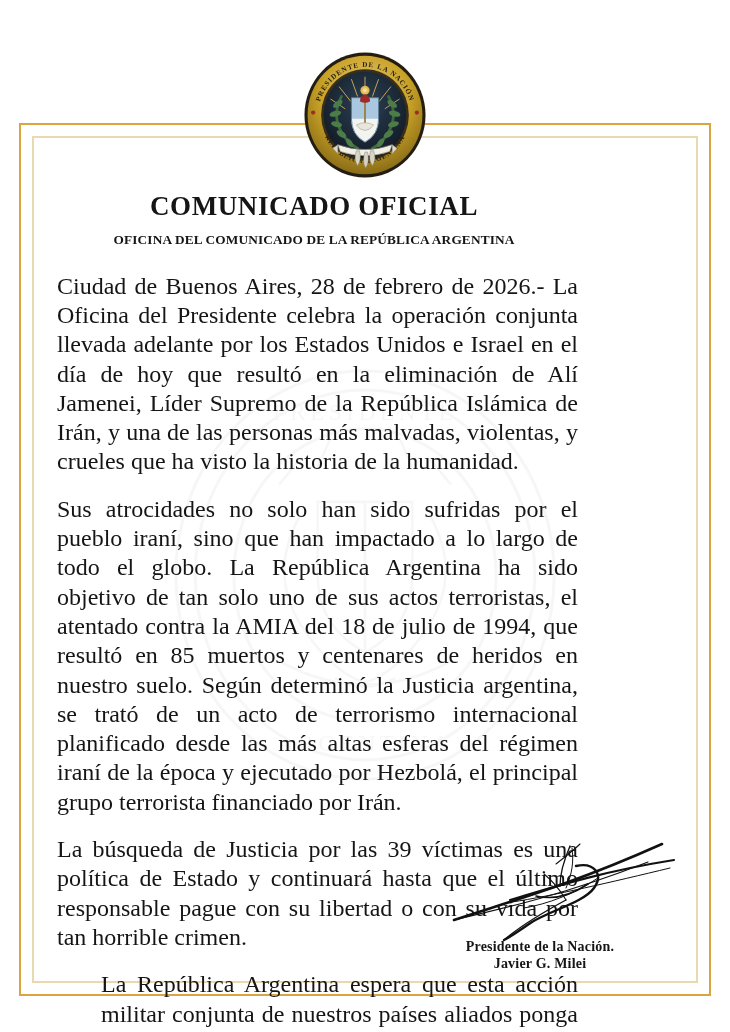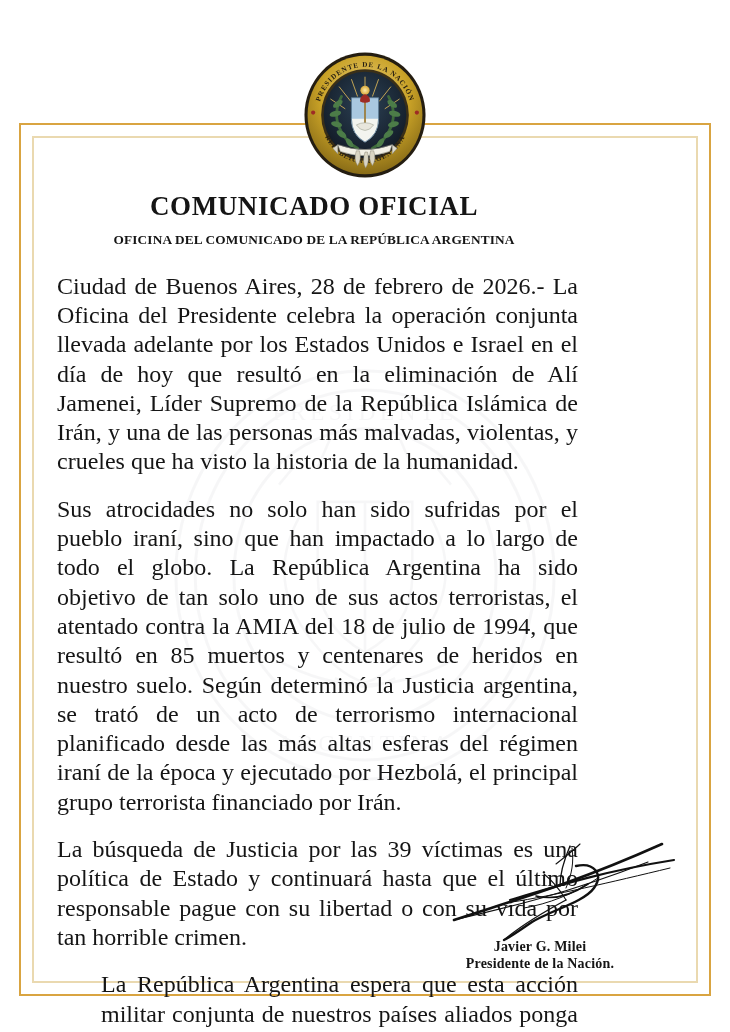--- a/index.html
+++ b/index.html
@@ -281,18 +281,18 @@
         <path d="M124 10 C 126 24, 124 36, 118 50" stroke-width="1"></path>
         <path d="M108 26 C 118 18, 126 12, 132 6" stroke-width="1.1"></path>
         <path d="M128 28 C 146 24, 156 36, 146 50 C 136 64, 104 72, 84 84
                  C 72 92, 64 98, 56 102" stroke-width="2.4"></path>
         <path d="M56 102 C 70 90, 92 76, 118 62" stroke-width="1.4"></path>
         <path d="M88 58 C 104 62, 122 58, 140 46" stroke-width="1.6"></path>
         <path d="M76 70 C 100 66, 126 56, 150 40" stroke-width="1"></path>
       </g>
     </svg>
     <div id="signature-names">
+      <span id="signer-role">Presidente de la Nación.</span>
       <span id="signer-name">Javier G. Milei</span>
-      <span id="signer-role">Presidente de la Nación.</span>
     </div>
   </div>
 
 </div>
 
 </body></html>

